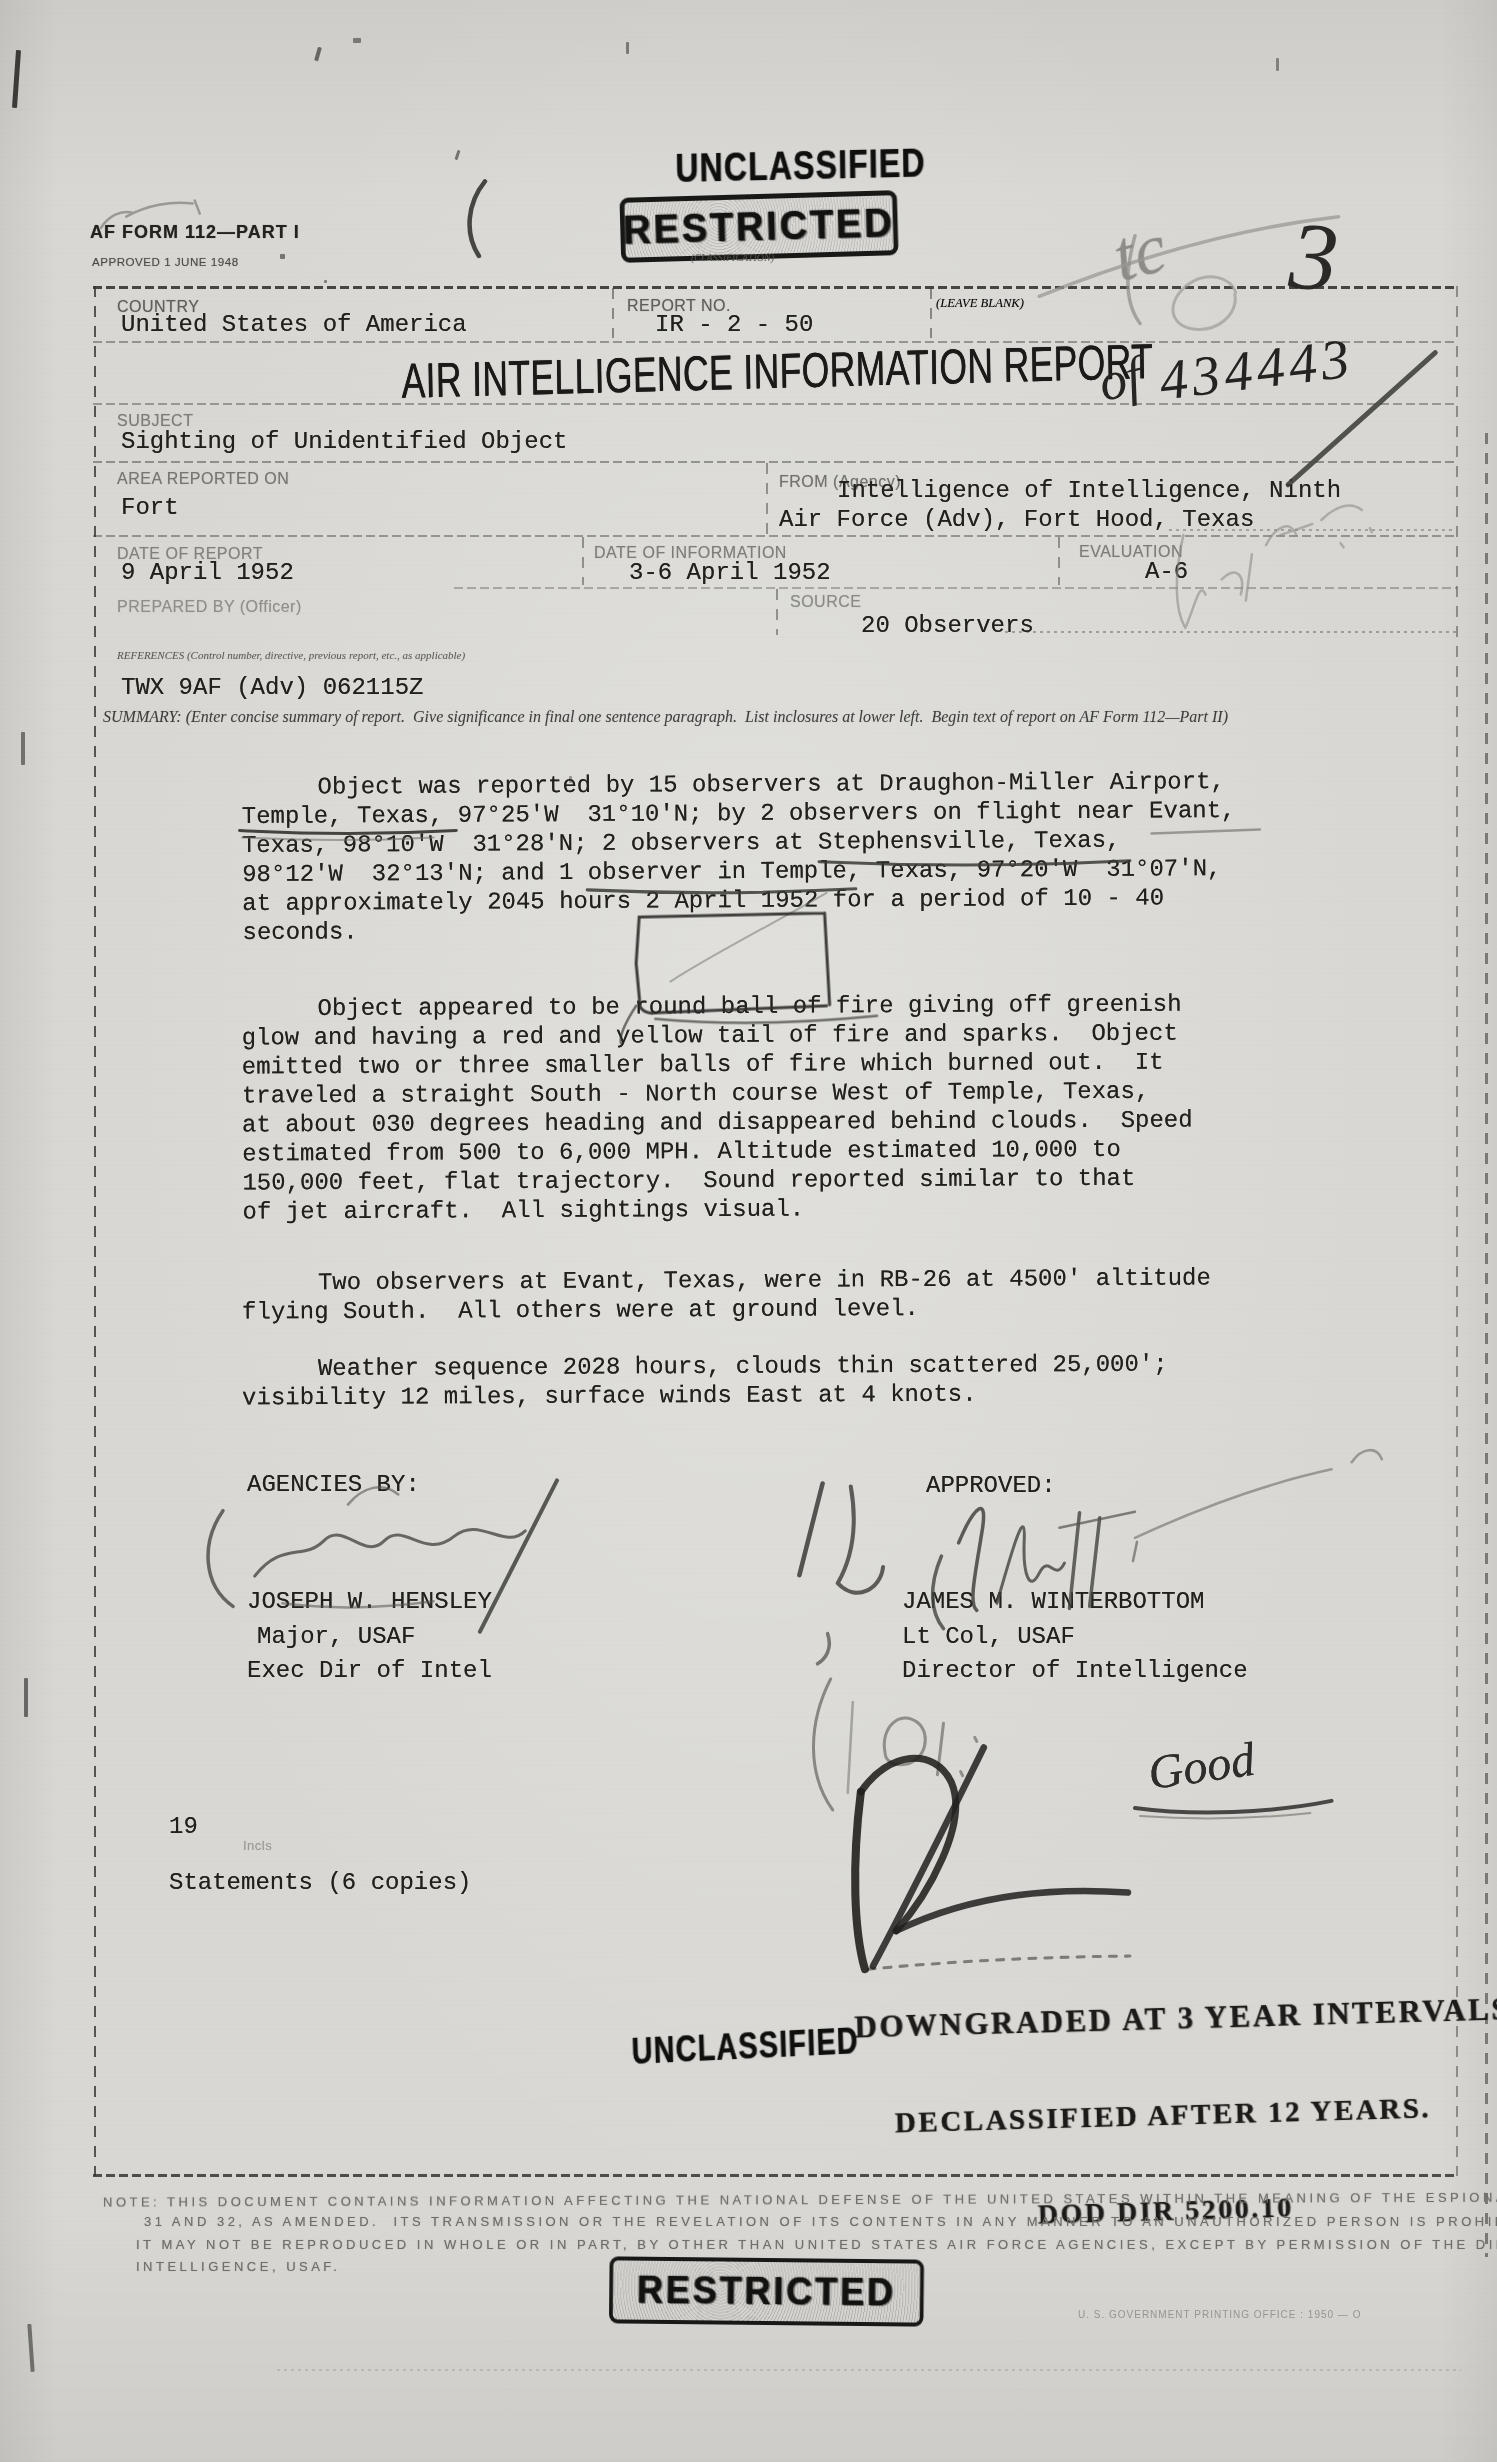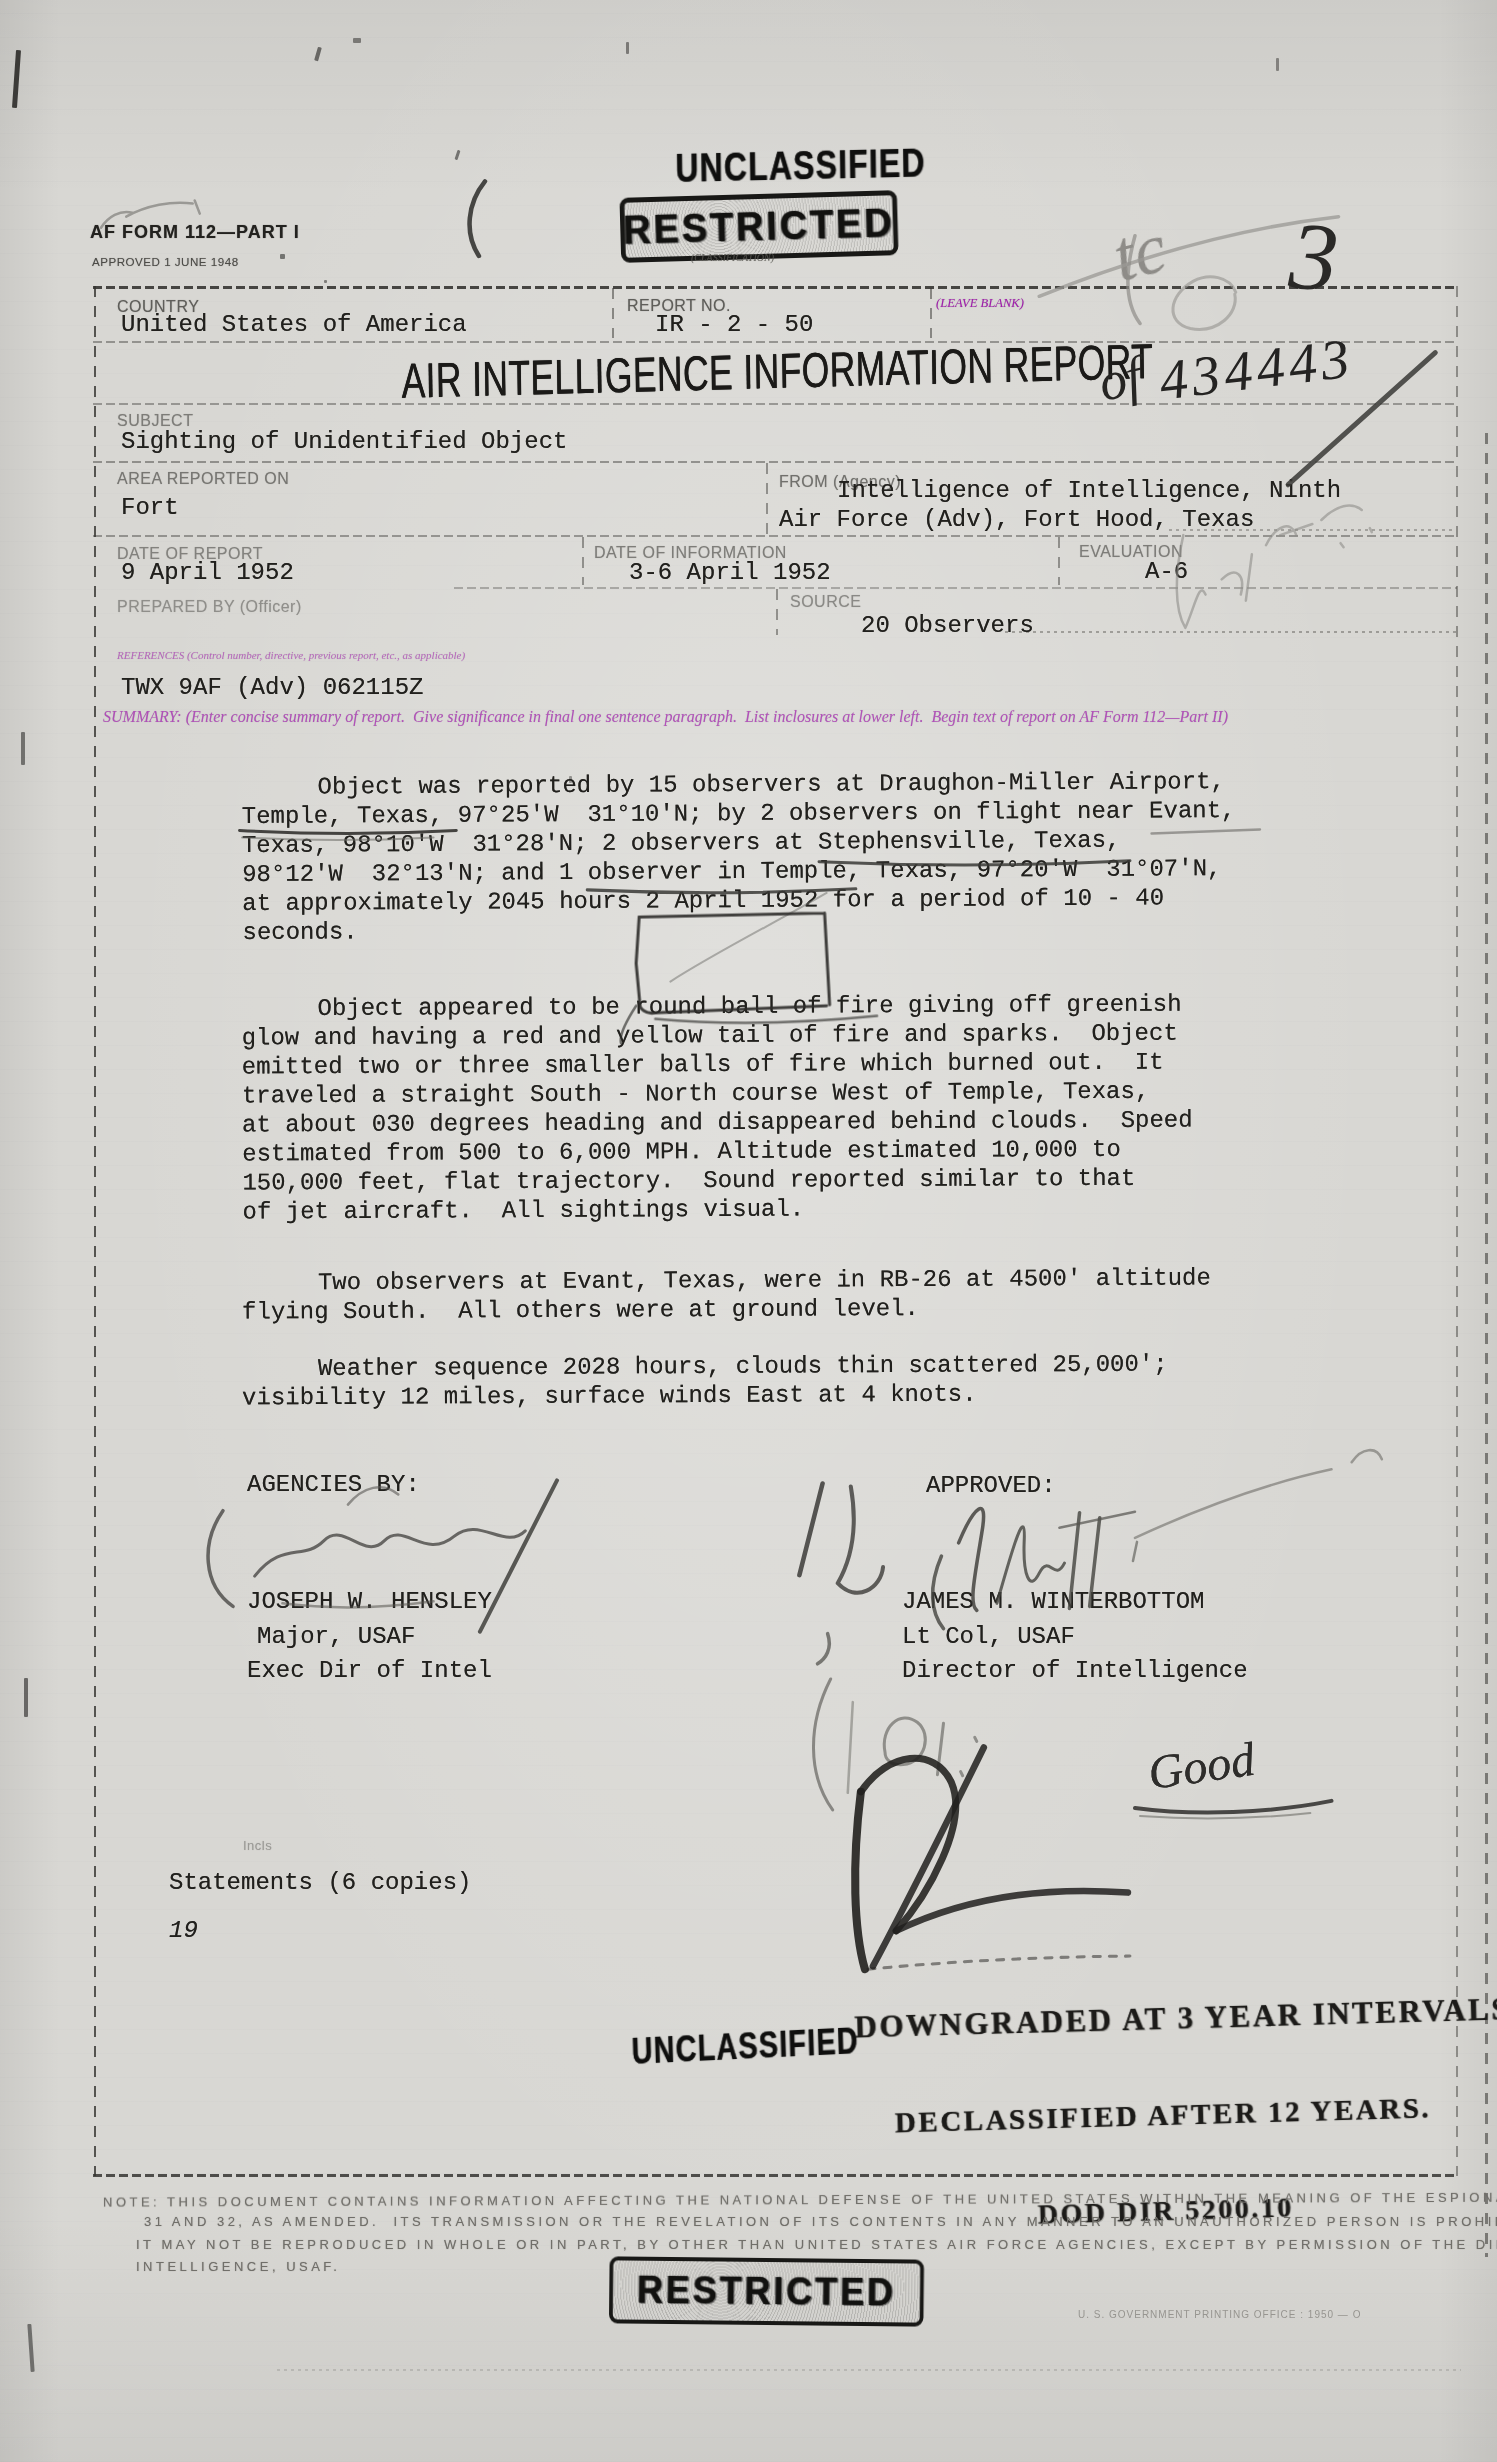--- a/index.html
+++ b/index.html
@@ -11,21 +11,21 @@
       radial-gradient(ellipse at 50% 42%, rgba(255,255,255,.22), rgba(0,0,0,0) 60%),
       linear-gradient(180deg, rgba(0,0,0,.05), rgba(0,0,0,0) 8%, rgba(0,0,0,0) 90%, rgba(0,0,0,.05)),
       linear-gradient(90deg, rgba(0,0,0,.06), rgba(0,0,0,0) 4%, rgba(0,0,0,0) 96%, rgba(0,0,0,.05)),
       repeating-linear-gradient(0deg, rgba(0,0,0,.012) 0 1px, rgba(0,0,0,0) 1px 24px);}
   .abs{position:absolute;}
   .mono{font-family:"Liberation Mono","DejaVu Sans Mono",monospace;font-size:24px;
     color:#21201d;white-space:pre;text-shadow:0 0 0.5px rgba(25,25,22,.6);line-height:29px;}
   .lbl{font-family:"Liberation Sans",sans-serif;font-size:16px;letter-spacing:0.5px;
     color:#5f5e5a;white-space:pre;text-shadow:0 0 1px rgba(90,90,85,.5);}
   .lbli{font-family:"Liberation Serif",serif;font-style:italic;font-size:12.6px;
-    color:#a21caf;white-space:pre;text-shadow:0 0 1px rgba(100,100,95,.45);}
+    color:#000000;white-space:pre;text-shadow:0 0 1px rgba(100,100,95,.45);}
   .title{font-family:"Liberation Sans",sans-serif;font-size:48px;color:#1b1a18;
     white-space:pre;letter-spacing:0.5px;transform:scale(.74,1.02) rotate(-1.1deg);
     transform-origin:left top;text-shadow:0.4px 0 0 #1b1a18,0 0 1px rgba(20,20,18,.5);}
   .stampU{font-family:"Liberation Sans",sans-serif;font-weight:700;font-size:41px;
     color:#0f0f0e;white-space:pre;letter-spacing:1.5px;transform-origin:left top;
     text-shadow:0 0 1px rgba(10,10,10,.85),1px 0.5px 0 rgba(10,10,10,.25);filter:blur(0.2px);}
   .stampR{display:flex;align-items:center;justify-content:center;
     border:5px solid #181816;border-radius:9px;
     background:repeating-radial-gradient(circle at 35% 40%, rgba(20,20,18,.16) 0 1px, rgba(0,0,0,0) 1px 3px);
     color:#121210;font-family:"Liberation Sans",sans-serif;font-weight:700;
@@ -140,21 +140,21 @@
   <div class="abs mono" style="left:247px;top:1470px;">AGENCIES BY:</div>
   <div class="abs mono" style="left:926px;top:1471px;">APPROVED:</div>
 
   <div class="abs mono" style="left:247px;top:1587px;">JOSEPH W. HENSLEY</div>
   <div class="abs mono" style="left:257px;top:1622px;">Major, USAF</div>
   <div class="abs mono" style="left:247px;top:1656px;">Exec Dir of Intel</div>
   <div class="abs mono" style="left:902px;top:1587px;">JAMES M. WINTERBOTTOM</div>
   <div class="abs mono" style="left:902px;top:1622px;">Lt Col, USAF</div>
   <div class="abs mono" style="left:902px;top:1656px;">Director of Intelligence</div>
 
-  <div class="abs mono" style="left:169px;top:1916px;font-style:italic;">19</div>
+  <div class="abs mono" style="left:169px;top:1812px;">19</div>
   <div class="abs lbl" style="left:243px;top:1838px;font-size:13px;opacity:.5;">Incls</div>
   <div class="abs mono" style="left:169px;top:1868px;">Statements (6 copies)</div>
 
   <div class="abs hand" style="left:1148px;top:1738px;font-size:48px;transform:rotate(-8deg);color:#2e2d2b;text-shadow:0 0 0.5px #2e2d2b;">Good</div>
   <div class="abs hand" style="left:1114px;top:212px;font-size:71px;color:#8e8c88;transform:rotate(-14deg);filter:blur(0.5px);">tc</div>
   <div class="abs hand" style="left:1290px;top:201px;font-size:96px;color:#2a2927;transform:rotate(4deg);">3</div>
 
   <div class="abs dstamp" style="left:857px;top:1939px;width:612px;transform:rotate(-1.6deg);">
     <div>DOWNGRADED AT 3 YEAR INTERVALS;</div>
     <div style="font-size:29px;">DECLASSIFIED AFTER 12 YEARS.</div>

